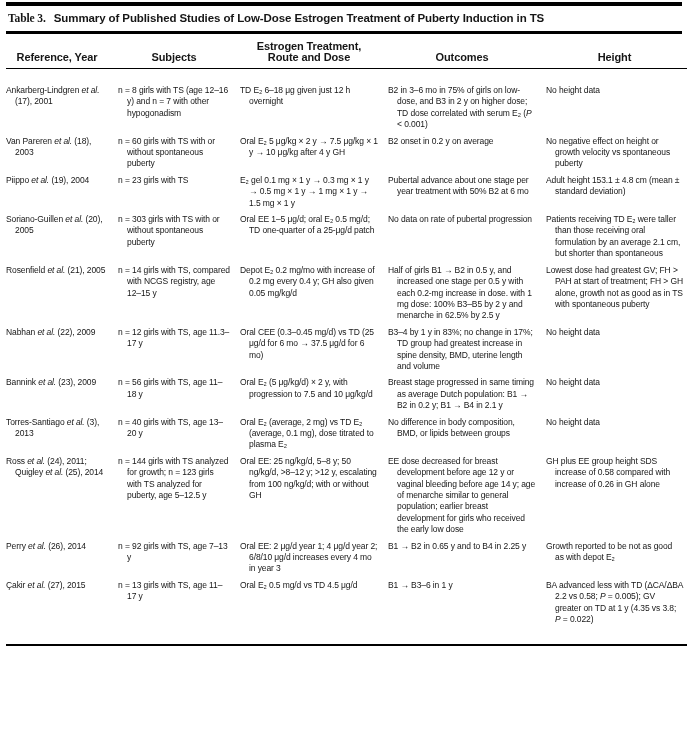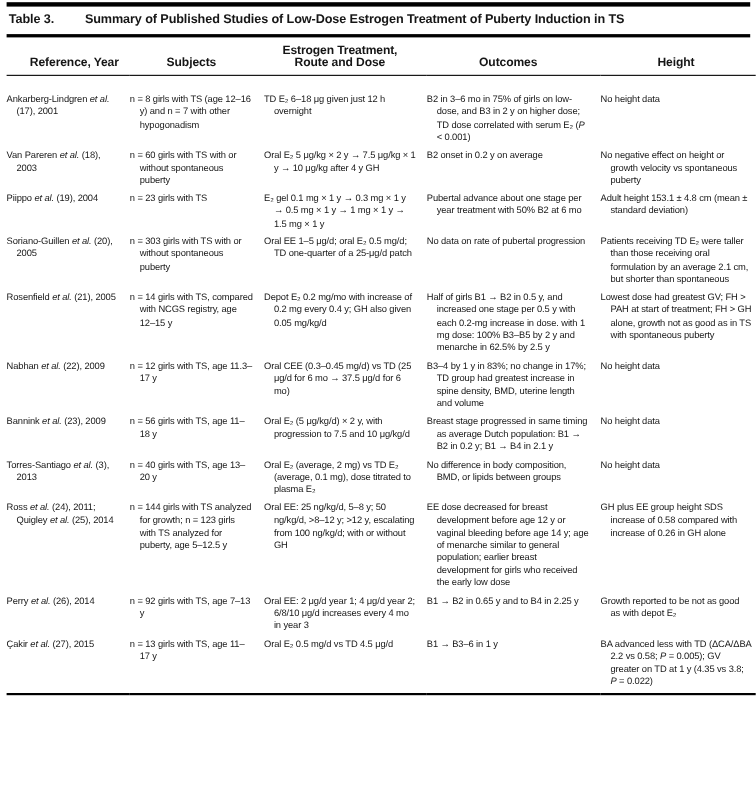--- a/index.html
+++ b/index.html
@@ -19,48 +19,48 @@
   
   .table-caption {
     border-top: 4px solid #000;
     border-bottom: 3px solid #000;
     padding: 6px 2px 7px 2px;
     font-weight: bold;
     font-size: 11.5px;
     letter-spacing: -0.1px;
     white-space: nowrap;
   }
-  .cap-label { margin-right: 28px; }
+  .cap-label { margin-right: 8px; font-family: Liberation Serif, serif; }
   table {
     width: 100%;
     border-collapse: collapse;
     table-layout: fixed;
     border-bottom: 2px solid #000;
   }
   thead th {
     font-weight: bold;
     font-size: 11px;
     letter-spacing: -0.1px;
     line-height: 11px;
     vertical-align: bottom;
     text-align: center;
     padding: 7px 10px 5px 0;
     border-bottom: 1.5px solid #000;
     white-space: pre-line;
   }
-  thead th.col-reference { text-align: right; }
+  thead th.col-reference { text-align: center; }
   tbody td {
     vertical-align: top;
     font-size: 8.5px;
     letter-spacing: -0.1px;
     line-height: 11.4px;
     padding: 2.5px 10px 2.5px 0;
   }
   tbody tr:first-child td { padding-top: 16px; }
-  tbody tr:last-child td { padding-bottom: 5px; }
+  tbody tr:last-child td { padding-bottom: 19px; }
   .hang {
     padding-left: 9px;
     text-indent: -9px;
   }
   i { font-style: italic; }
 </style>
 </head>
 <body>
 
 <div class="page">

